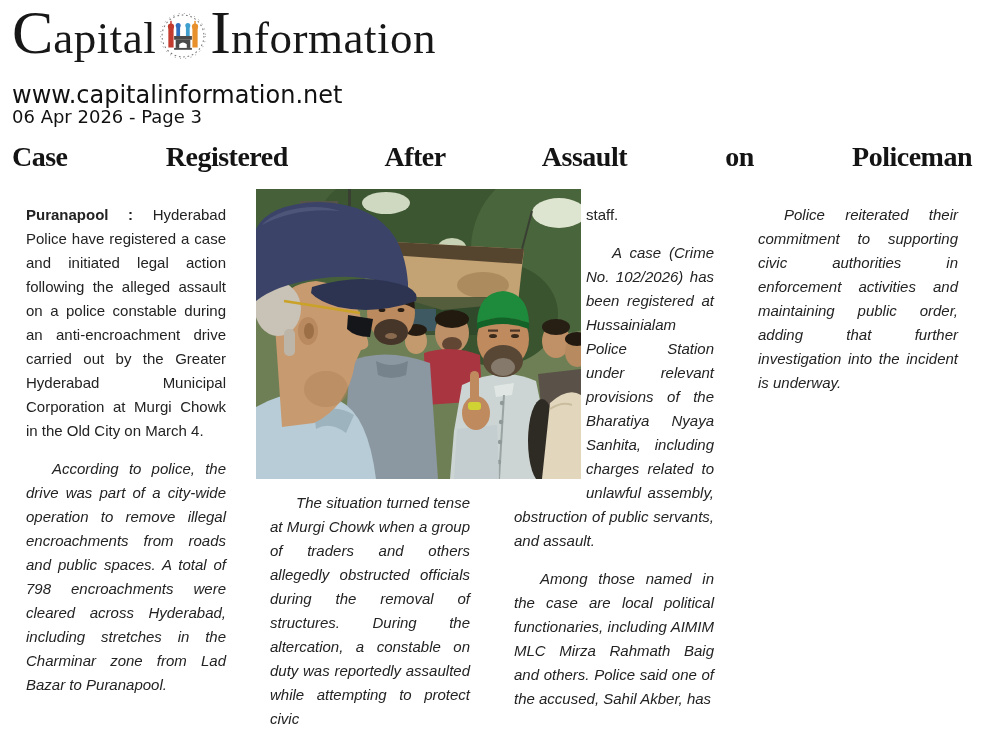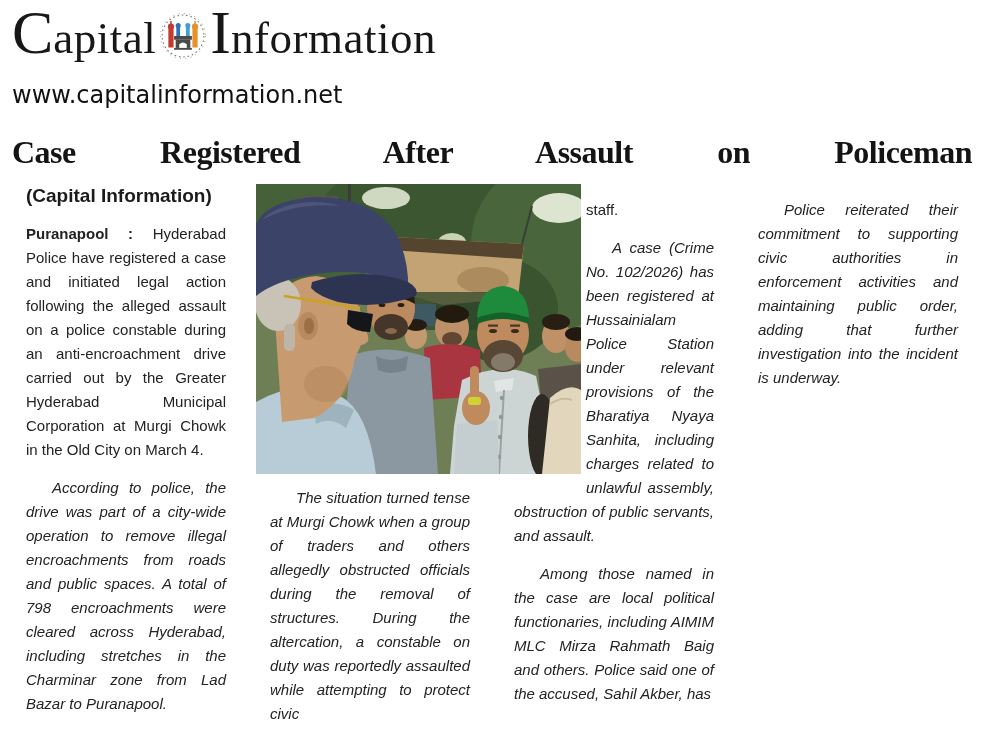--- a/index.html
+++ b/index.html
@@ -7,22 +7,22 @@
   .page{width:960px;margin:0 auto;padding:0 12px;box-sizing:content-box;}
   
   .masthead{padding-top:4px;}
   .brand{font-family:"Liberation Serif",serif;color:#171717;line-height:56px;white-space:nowrap;}
   .brand .initial{font-size:62px;}
   .brand .rest{font-size:45px;letter-spacing:.5px;}
   .brand-icon{display:inline-block;vertical-align:-6px;margin:0 4px;}
   .site-url{font-family:"DejaVu Sans",sans-serif;font-size:24px;line-height:21px;color:#111;margin-top:3px;}
   .page-date{font-family:"DejaVu Sans",sans-serif;font-size:18px;line-height:21px;color:#111;}
   
-  .headline{margin:23px 0 9px 0;font-family:"Liberation Serif",serif;font-weight:700;
-            font-size:32px;line-height:46px;letter-spacing:-0.5px;color:#141414;}
+  .headline{margin:7px 0 9px 0;font-family:"Liberation Serif",serif;font-weight:700;
+            font-size:28px;line-height:46px;letter-spacing:-0.5px;color:#141414;}
   .hl-line{display:block;text-align:justify;text-align-last:justify;}
   
   .columns{display:flex;gap:16px;align-items:flex-start;}
   .col{flex:1 1 0;min-width:0;}
   .body-p{margin:14px;font-size:15px;line-height:24px;text-align:justify;color:#232323;}
   .indent{text-indent:26px;font-style:italic;}
   .byline{margin:0;font-size:19px;line-height:24px;font-weight:700;text-indent:14px;color:#1b1b1b;}
   .col2{position:relative;}
   .photo{margin:0;position:absolute;top:0;left:0;width:325px;height:290px;z-index:2;pointer-events:none;}
   .photo svg{display:block;width:100%;height:100%;}
@@ -49,30 +49,30 @@
             <circle cx="17.4" cy="12" r="2.4" fill="#2f6fbe"></circle>
           <rect x="24.8" y="13" width="3.6" height="10" fill="#3fa0d0"></rect>
             <circle cx="26.6" cy="12" r="2.4" fill="#3fa0d0"></circle>
           <rect x="13.5" y="22" width="17" height="3.6" fill="#4a4a4a"></rect>
           <rect x="15" y="25.6" width="14" height="7.8" fill="#4a4a4a"></rect>
           <path d="M18.4 33.4 L18.4 29.8 Q22 26.4 25.6 29.8 L25.6 33.4 Z" fill="#ffffff"></path>
           <rect x="13.5" y="33.4" width="17" height="1.8" fill="#4a4a4a"></rect>
         </svg></span><span><span class="initial">I</span><span class="rest">nformation</span></span>
     </div>
     <div class="site-url">www.capitalinformation.net</div>
+    <div class="page-date">06 Apr 2026 - Page 3</div>
   </header>
 
   <h1 class="headline">
     <span class="hl-line">Case Registered After Assault on Policeman</span>
   </h1>
 
   <div class="columns">
 
     <div class="col">
-      <p class="byline">(Capital Information)</p>
       <p class="body-p"><b>Puranapool :</b> <span>Hyderabad Police have registered a case and initiated legal action following the alleged assault on a police constable during an anti-encroachment drive carried out by the Greater Hyderabad Municipal Corporation at Murgi Chowk in the Old City on March 4.</span></p>
       <p class="body-p indent">According to police, the drive was part of a city-wide operation to remove illegal encroachments from roads and public spaces. A total of 798 encroachments were cleared across Hyderabad, including stretches in the Charminar zone from Lad Bazar to Puranapool.</p>
     </div>
 
     <div class="col col2">
       <figure class="photo" aria-label="Tense scene at Murgi Chowk: a policeman in a navy cap and sunglasses faces a bearded man in a green cap and pale grey jacket raising his index finger, surrounded by other men, with trees and a hanging tarpaulin behind.">
         <svg viewBox="0 0 325 290" preserveAspectRatio="none">
           <g>
             <rect width="325" height="290" fill="#6e7f55"></rect>
             <ellipse cx="40" cy="45" rx="95" ry="65" fill="#46603a"></ellipse>

